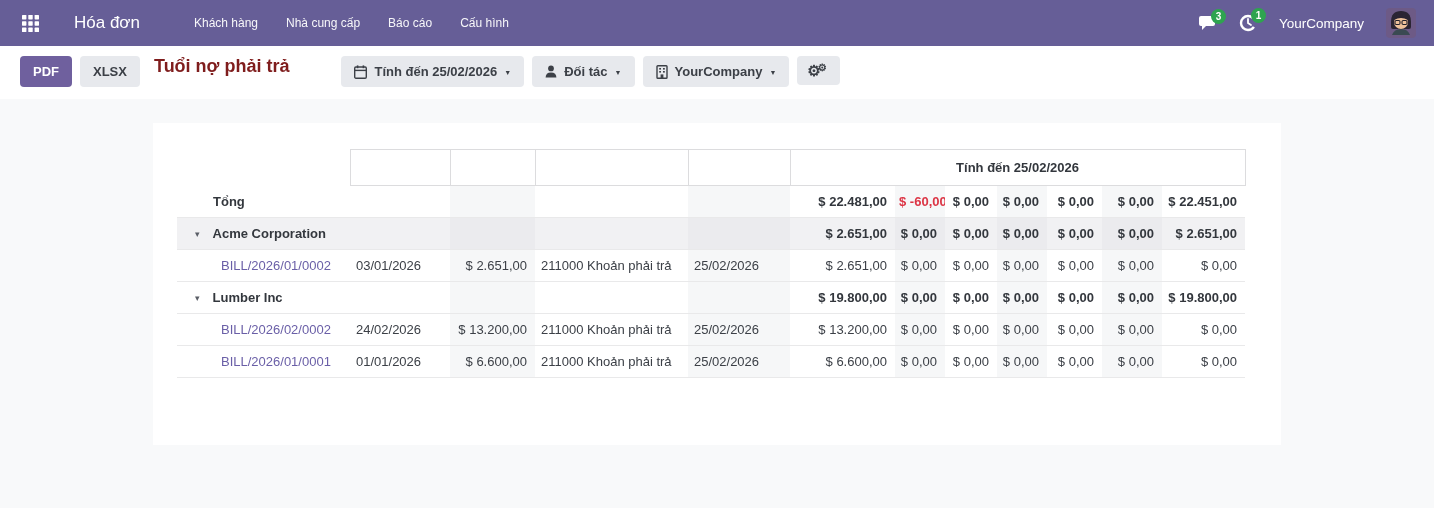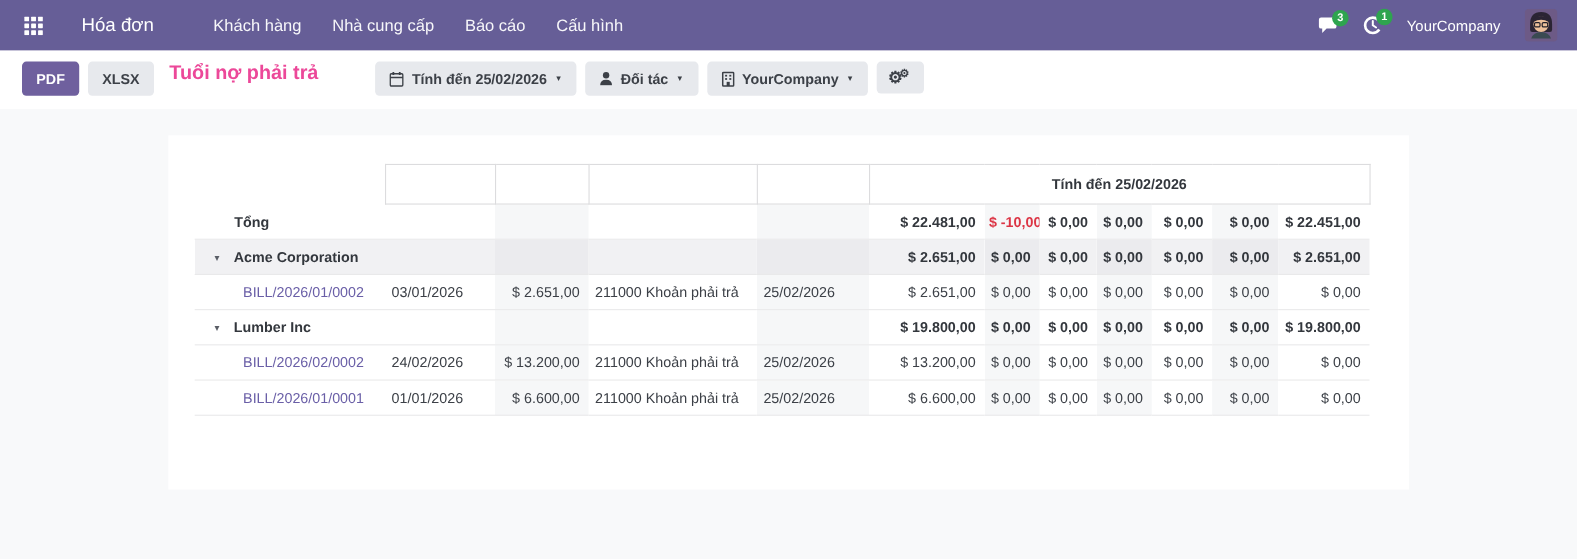--- a/index.html
+++ b/index.html
@@ -7,32 +7,32 @@
     --neg:#dc3545; --badge:#2ea44f; --text:#3c4047; --text-strong:#33373d;
     --border-light:#e9e9ea; --border-mid:#d8d8da; --shade:#f6f7f8; --page:#f8f9fa;
   }
   *{box-sizing:border-box;margin:0;padding:0}
   body{width:1434px;height:508px;overflow:hidden;font-family:"Liberation Sans",sans-serif;background:#fff;color:var(--text);}
   
   .navbar{height:46px;background:var(--navbar);display:flex;align-items:center;padding:0 18px 0 14px;color:#fff;gap:20px;}
   .apps-toggle{width:32px;height:32px;border:none;background:transparent;cursor:pointer;display:flex;align-items:center;justify-content:center;margin-right:8px;}
   .app-name{font-size:17px;font-weight:500;margin-right:20px;cursor:pointer;}
   .menu{display:flex;align-items:center;height:100%;}
-  .menu-item{font-size:15px;color:rgba(255,255,255,.95);padding:13px 14px;height:100%;display:flex;align-items:center;cursor:pointer;text-align:center;}
+  .menu-item{font-size:12px;color:rgba(255,255,255,.95);padding:13px 14px;height:100%;display:flex;align-items:center;cursor:pointer;text-align:center;}
   .spacer{flex:1}
   .systray{display:flex;align-items:center;gap:22px;}
   .tray-btn{position:relative;background:none;border:none;cursor:pointer;display:flex;align-items:center;}
   .badge{position:absolute;top:-6px;right:-9px;min-width:15px;height:15px;border-radius:8px;background:var(--badge);color:#fff;font-size:10px;line-height:15px;text-align:center;padding:0 3px;font-weight:700;}
   .company-name{font-size:13.5px;cursor:pointer;}
   .avatar{width:30px;height:30px;border-radius:4px;overflow:hidden;cursor:pointer;display:block;}
   
   .control-panel{background:#fff;display:flex;align-items:flex-start;padding:10px 20px;gap:8px;}
   .btn{border:none;border-radius:4px;font-family:inherit;font-size:13px;font-weight:700;padding:8px 13px;cursor:pointer;display:inline-flex;align-items:center;gap:7px;color:var(--text);background:var(--btn-gray);}
   .btn-primary{background:var(--primary);color:#fff;}
-  .page-title{font-size:18px;color:#ec4899;margin:0 44px 12px 6px;white-space:nowrap;}
+  .page-title{font-size:18px;color:#7f1d1d;margin:0 44px 12px 6px;white-space:nowrap;}
   .caret-dn{font-size:7px;line-height:1;transform:translateY(1px);}
   .btn svg{flex:none}
   .gear-btn{padding:7px 10px;font-size:15px;line-height:1;}
   .gear-glyph{position:relative;display:inline-block;}
   .gear-glyph .g2{font-size:10px;position:relative;top:-5px;left:-3px;}
   
   .content{background:var(--page);height:412px;padding-top:24px;}
   .card{width:1128px;margin:0 auto;background:#fff;min-height:322px;padding:26px 36px 40px 24px;}
   table{border-collapse:collapse;table-layout:fixed;font-size:13px;width:1068px;}
   th,td{overflow:hidden;white-space:nowrap;}
@@ -188,21 +188,21 @@
         </tr>
       </thead>
       <tbody id="table-body">
           <tr class="row-total">
             <td class="pad-total">Tổng</td>
             <td class="left"></td>
             <td class="shade num"></td>
             <td class="left"></td>
             <td class="shade left"></td>
             <td class="num bold">$ 22.481,00</td>
-            <td class="shade num bold neg">$ -10,00</td>
+            <td class="shade num bold neg">$ -60,00</td>
             <td class="num bold">$ 0,00</td>
             <td class="shade num bold">$ 0,00</td>
             <td class="num bold">$ 0,00</td>
             <td class="shade num bold">$ 0,00</td>
             <td class="num bold">$ 22.451,00</td>
           </tr>
           <tr class="row-group hl">
             <td class="pad-group"><span class="caret">▾</span><span class="gname">Acme Corporation</span></td>
             <td class="left"></td>
             <td class="shade num"></td>

